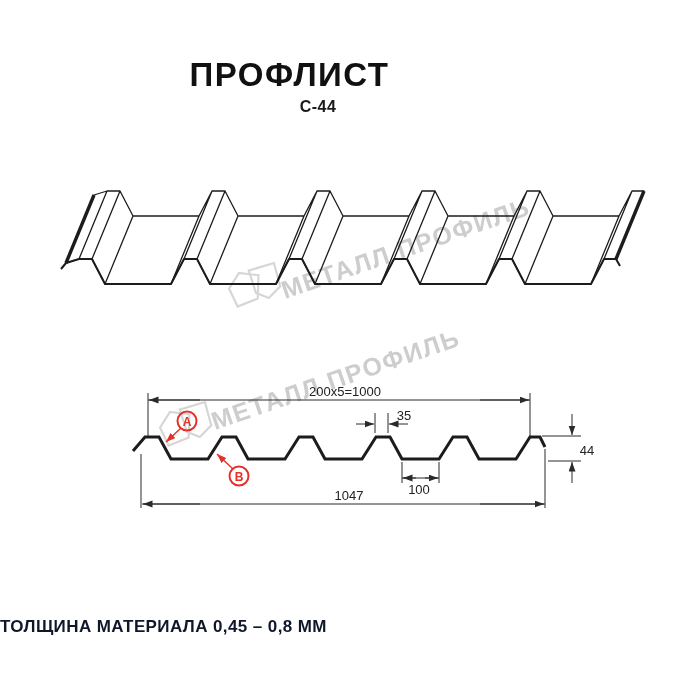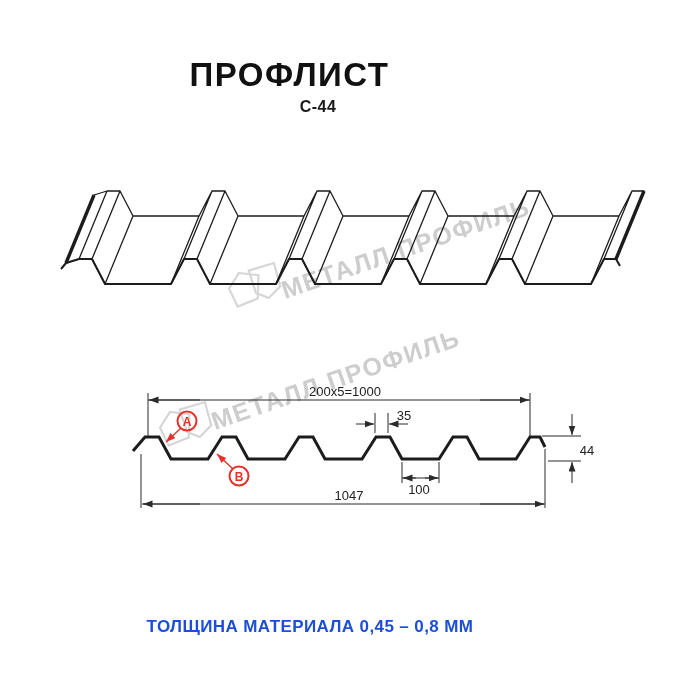--- a/index.html
+++ b/index.html
@@ -2,22 +2,22 @@
 <html><head>
 <meta charset="utf-8">
 <style>
   html,body{margin:0;padding:0;background:#fff;}
   .page{position:relative;width:700px;height:700px;background:#ffffff;overflow:hidden;
         font-family:"Liberation Sans",sans-serif;}
   .title{position:absolute;top:56px;left:0;width:579px;text-align:center;
          font-size:33px;font-weight:bold;letter-spacing:1.5px;color:#111;}
   .subtitle{position:absolute;top:98px;left:0;width:636px;text-align:center;
             font-size:16px;font-weight:bold;letter-spacing:.5px;color:#1a1a1a;}
-  .thickness{position:absolute;top:617px;left:0;width:620px;text-align:center;
-             font-size:17px;font-weight:bold;letter-spacing:.4px;color:#1d4ed8;}
+  .thickness{position:absolute;top:617px;left:0;width:620px;text-align:left;
+             font-size:17px;font-weight:bold;letter-spacing:.4px;color:#0f172a;}
   svg.scene{position:absolute;top:0;left:0;}
   .dimtxt{font-family:"Liberation Sans",sans-serif;font-size:13px;fill:#222;}
   .callout-letter{font-family:"Liberation Sans",sans-serif;font-size:12px;font-weight:bold;}
   .wm-text{font-family:"Liberation Sans",sans-serif;font-size:25px;font-weight:bold;
            letter-spacing:1.5px;}
 </style>
 </head>
 <body>
 
 <div class="page">

